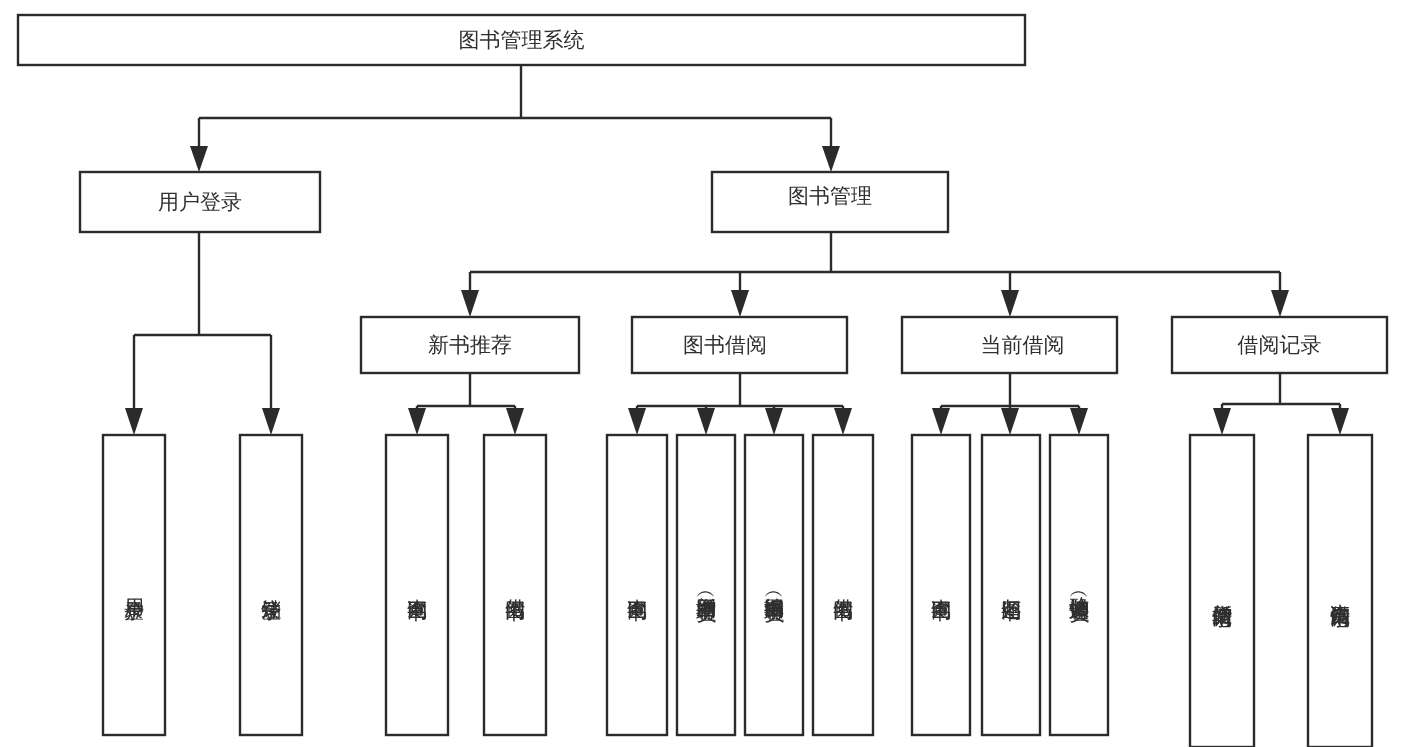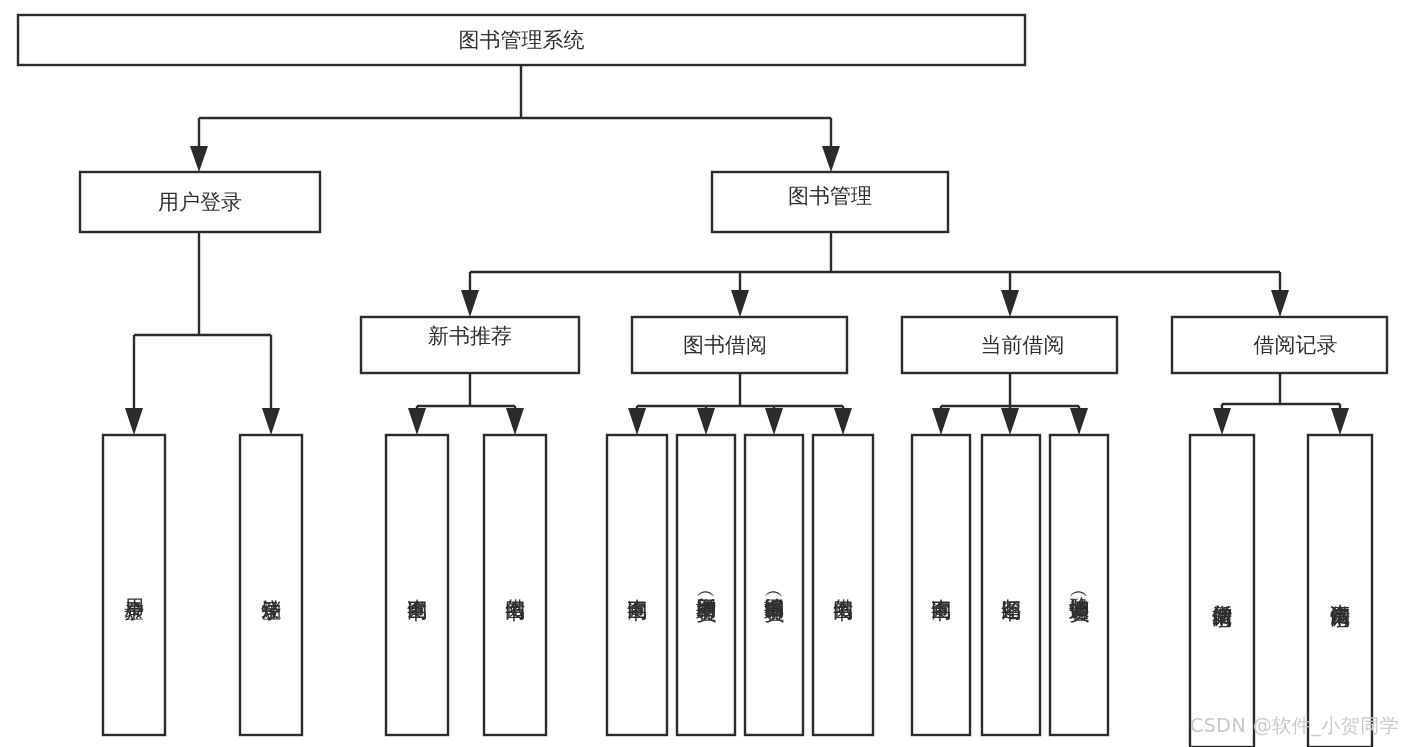--- a/index.html
+++ b/index.html
@@ -173,34 +173,33 @@
     <rect class="node-box" x="1050" y="435" width="58" height="300"></rect>
     <rect class="node-box" x="1190" y="435" width="64" height="312"></rect>
     <rect class="node-box" x="1308" y="435" width="64" height="312"></rect>
   </svg>
 
   <div class="node-label horizontal" style="left:18px; top:15px; width:1007px; height:50px;">图书管理系统</div>
 
   <div class="node-label horizontal" style="left:80px; top:172px; width:240px; height:60px;">用户登录</div>
   <div class="node-label horizontal" style="left:712px; top:172px; width:236px; height:49px;">图书管理</div>
 
-  <div class="node-label horizontal" style="left:361px; top:308px; width:218px; height:56px;">新书推荐</div>
+  <div class="node-label horizontal" style="left:361px; top:317px; width:218px; height:56px;">新书推荐</div>
   <div class="node-label horizontal" style="left:632px; top:317px; width:186px; height:56px;">图书借阅</div>
   <div class="node-label horizontal" style="left:902px; top:317px; width:241px; height:56px;">当前借阅</div>
-  <div class="node-label horizontal" style="left:1172px; top:317px; width:215px; height:56px;padding-left:16px;">借阅记录</div>
+  <div class="node-label horizontal" style="left:1172px; top:317px; width:215px; height:56px;">借阅记录</div>
 
   <div class="node-label vertical" style="left:103px; top:435px; width:62px; height:300px;">用户登录</div>
   <div class="node-label vertical" style="left:240px; top:435px; width:62px; height:300px;">注销登录</div>
   <div class="node-label vertical" style="left:386px; top:435px; width:62px; height:300px;">查询图书</div>
   <div class="node-label vertical" style="left:484px; top:435px; width:62px; height:300px;">借阅图书</div>
   <div class="node-label vertical" style="left:607px; top:435px; width:60px; height:300px;">查询图书</div>
   <div class="node-label vertical" style="left:677px; top:435px; width:58px; height:300px;">新增图书（管理员）</div>
   <div class="node-label vertical" style="left:745px; top:435px; width:58px; height:300px;">编辑图书（管理员）</div>
   <div class="node-label vertical" style="left:813px; top:435px; width:60px; height:300px;">借阅图书</div>
   <div class="node-label vertical" style="left:912px; top:435px; width:58px; height:300px;">查询图书</div>
   <div class="node-label vertical" style="left:982px; top:435px; width:58px; height:300px;">归还图书</div>
   <div class="node-label vertical" style="left:1050px; top:435px; width:58px; height:300px;">确认归还（管理员）</div>
   <div class="node-label vertical" style="left:1190px; top:435px; width:64px; height:312px;">新增借阅记录</div>
   <div class="node-label vertical" style="left:1308px; top:435px; width:64px; height:312px;">查询借阅记录</div>
 
-  <div class="watermark" style="left:1190px; top:713px;">CSDN @软件_小贺同学</div>
 
 </div>
 
 </body></html>

